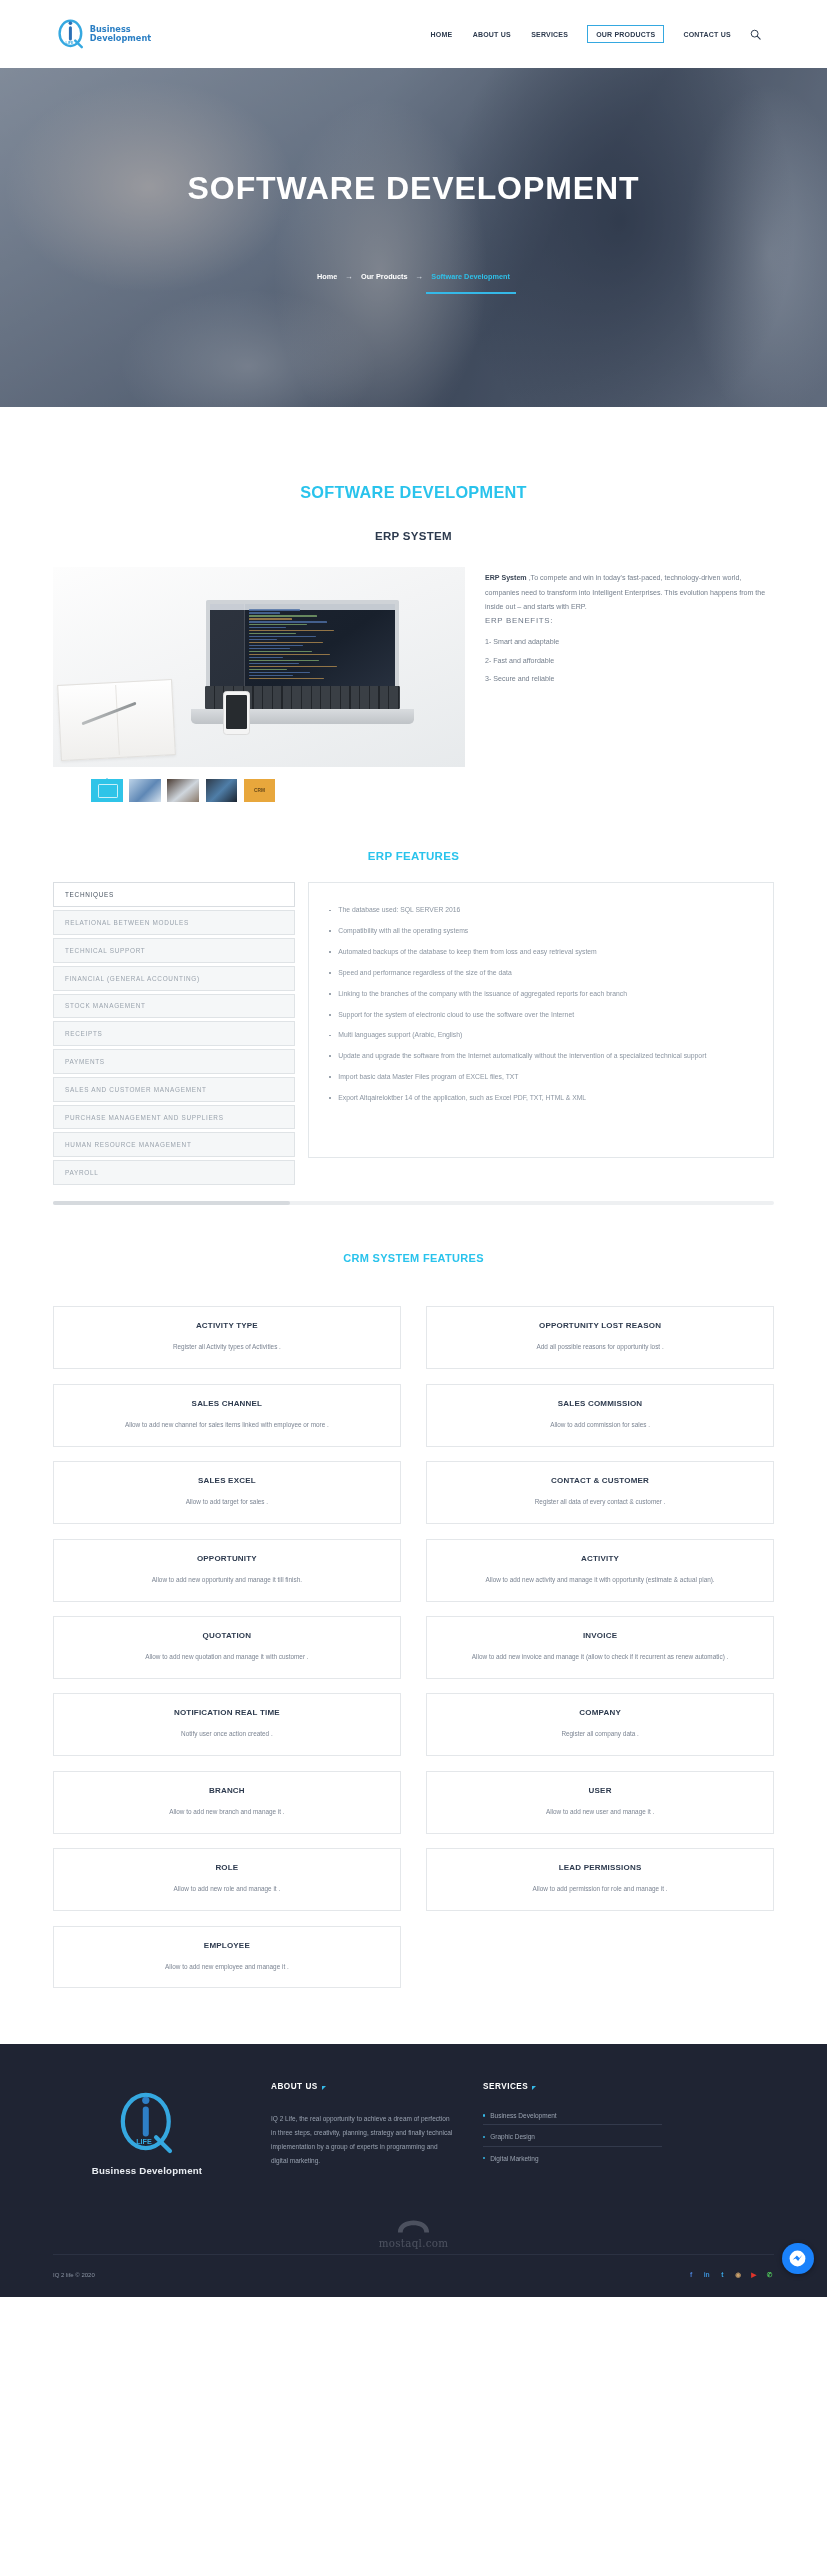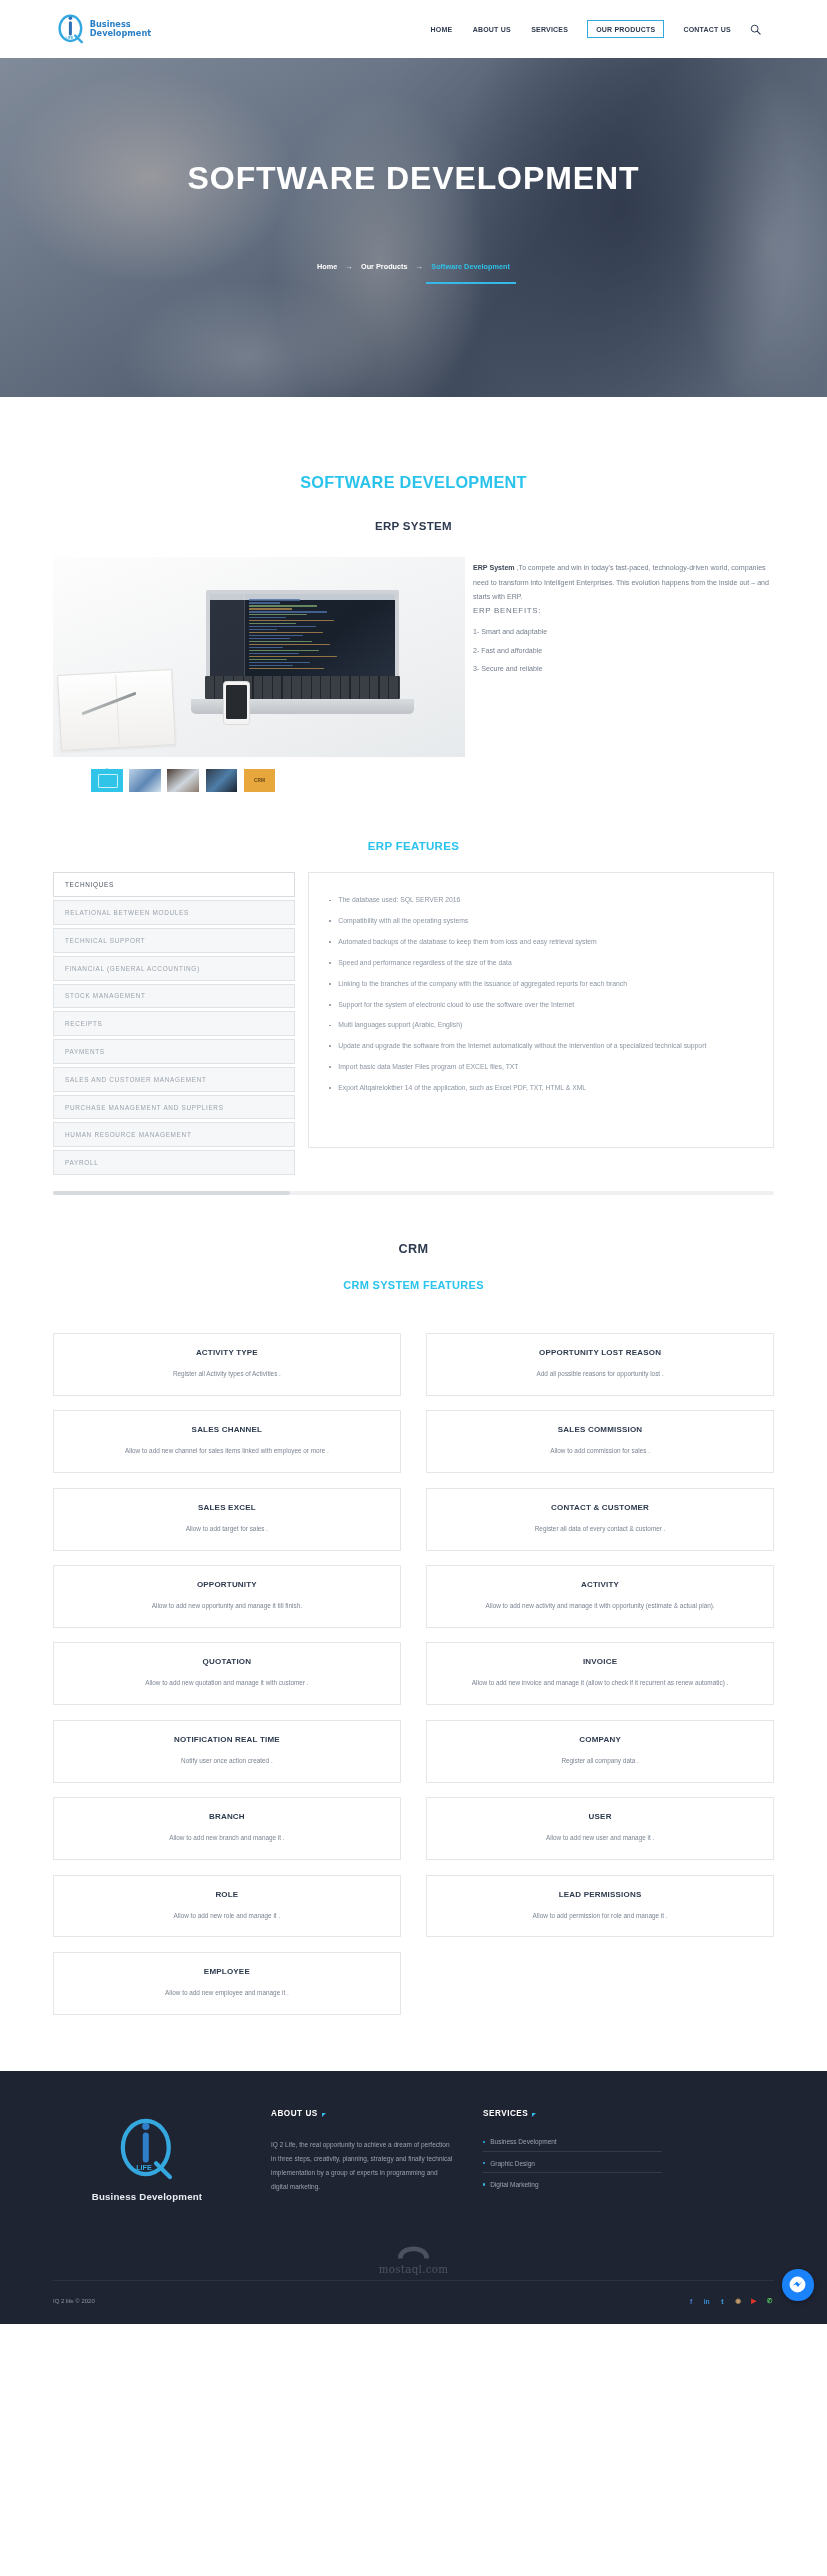--- a/index.html
+++ b/index.html
@@ -8,21 +8,21 @@
     font-family: "Liberation Sans", sans-serif;
     background: #ffffff;
     color: #3c4858;
     width: 827px;
     overflow-x: hidden;
   }
   a { text-decoration: none; color: inherit; }
 
   
   .site-header {
-    height: 58px;
+    height: 68px;
     background: #fff;
     display: flex;
     align-items: center;
     padding: 0 24px;
     position: relative;
     z-index: 20;
   }
   .logo-wrap { display: flex; align-items: center; margin-left: 33px; }
   .logo-mark { width: 28px; height: 30px; position: relative; flex: none; }
   .logo-text {
@@ -141,21 +141,21 @@
     font-weight: 700;
     letter-spacing: 0.3px;
   }
 
   .erp-intro { padding-top: 76px; }
   .erp-intro .section-sub-dark { margin-top: 28px; }
 
   
   .product-row {
     display: flex;
-    gap: 8px;
+    gap: 20px;
     margin-top: 25.4px;
     align-items: flex-start;
   }
   .gallery { width: 412px; flex: none; }
   .main-shot {
     width: 412px;
     height: 200px;
     position: relative;
     overflow: hidden;
     background: #f2f4f6;
@@ -607,21 +607,20 @@
       </ul>
     </div>
   </div>
 
   <div class="h-scroll">
         <i></i>
       </div>
 </section>
 
 <section class="container crm-section">
-  <h2 class="section-sub-dark">CRM</h2>
   <h3 class="section-title-cyan">CRM SYSTEM FEATURES</h3>
 
   <div class="cards-grid">
     <div class="feature-card">
       <div class="fc-title">ACTIVITY TYPE</div>
       <div class="fc-desc">Register all Activity types of Activities .</div>
     </div>
     <div class="feature-card">
       <div class="fc-title">OPPORTUNITY LOST REASON</div>
       <div class="fc-desc">Add all possible reasons for opportunity lost .</div>

